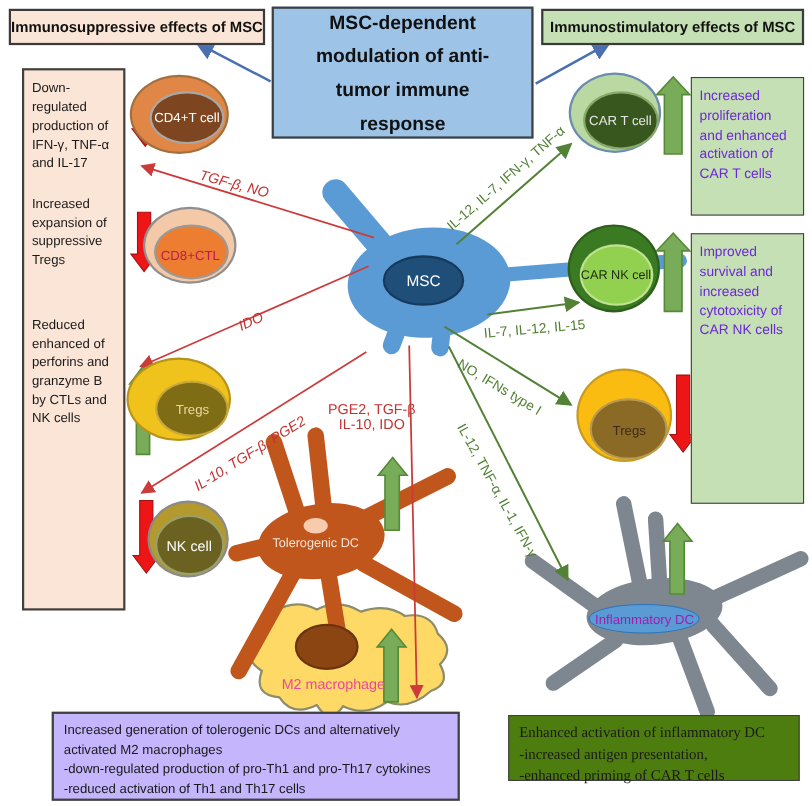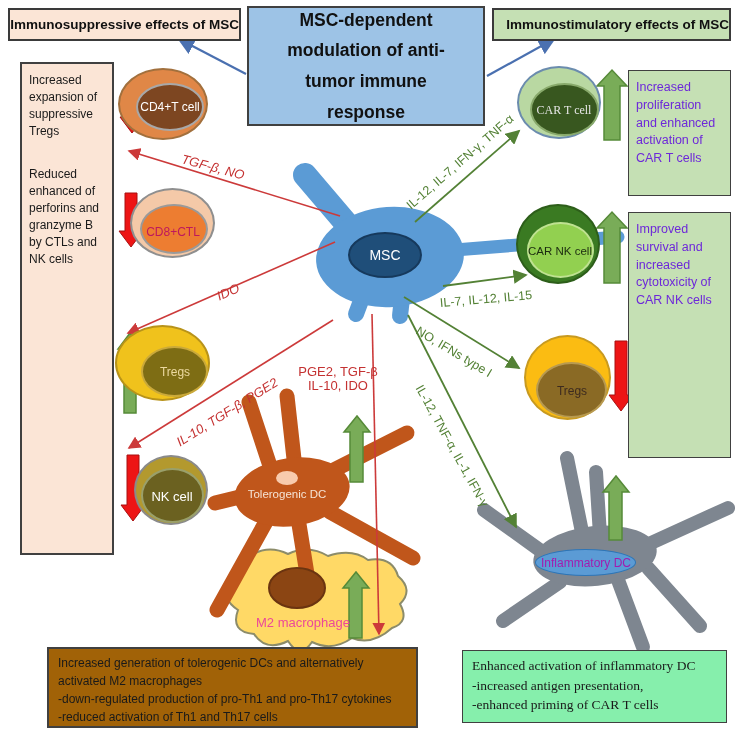--- a/index.html
+++ b/index.html
@@ -1,21 +1,21 @@
 <!DOCTYPE html>
 <html><head>
 <meta charset="utf-8">
 <style>
   html,body{margin:0;padding:0;background:#fff;}
   #stage{position:relative;width:738px;height:733px;background:#ffffff;overflow:hidden;
          font-family:"Liberation Sans",sans-serif;}
   svg{position:absolute;left:0;top:0;}
   .box{position:absolute;box-sizing:border-box;}
   .hdr{border:2px solid #3a3a3a;font-weight:bold;font-size:13.5px;display:flex;
-       align-items:center;justify-content:flex-end;text-align:center;color:#111;}
+       align-items:center;justify-content:center;text-align:center;color:#111;}
   .titlebox{border:2px solid #404040;font-weight:bold;font-size:17.5px;line-height:1.75;
        display:flex;align-items:center;justify-content:center;text-align:center;color:#111;padding:4px 18px;}
   .panel{border:2px solid #404040;font-size:12px;line-height:1.42;color:#1a1a1a;padding:8px 7px;}
   .panel p{margin:0 0 20px 0;}
   .rbox{border:1.5px solid #404040;font-size:12.5px;line-height:1.42;color:#6d28d9;padding:8px 7px;}
   .rbox p{margin:0;}
   .cell-outer{position:absolute;border-radius:50%;box-sizing:border-box;}
   .cell-inner{position:absolute;border-radius:50%;box-sizing:border-box;}
   .clabel{position:absolute;transform:translate(-50%,-50%);white-space:nowrap;font-size:12px;}
   .alabel{position:absolute;transform-origin:center;white-space:nowrap;font-size:13px;font-style:italic;}
@@ -125,39 +125,40 @@
 
   <div class="box hdr" style="left:492px;top:8px;width:239px;height:33px;background:#c5e0b4;">
     <span>Immunostimulatory effects of MSC</span>
   </div>
 
   <div class="box titlebox" style="left:247px;top:6px;width:238px;height:120px;background:#9dc3e6;">
     <span>MSC-dependent modulation of anti-tumor immune response</span>
   </div>
 
   <div class="box panel" style="left:20px;top:62px;width:94px;height:493px;background:#fbe5d6;">
-    <p style="margin-bottom:26px;">Increased expansion of suppressive Tregs</p>
+    <p>Down-regulated production of IFN-γ, TNF-α and IL-17</p>
+    <p style="margin-bottom:42px;">Increased expansion of suppressive Tregs</p>
     <p>Reduced enhanced of perforins and granzyme B by CTLs and NK cells</p>
   </div>
 
   <div class="box rbox" style="left:628px;top:70px;width:103px;height:126px;background:#c5e0b4;">
     <p>Increased proliferation and enhanced activation of CAR T cells</p>
   </div>
 
   <div class="box rbox" style="left:628px;top:212px;width:103px;height:246px;background:#c5e0b4;">
     <p style="margin-bottom:58px;">Improved survival and increased cytotoxicity of CAR NK cells</p>
   </div>
 
-  <div class="box bbl" style="left:47px;top:647px;width:371px;height:81px;background:#a16207;">
+  <div class="box bbl" style="left:47px;top:647px;width:371px;height:81px;background:#c4b5fd;">
     <div>Increased generation of tolerogenic DCs and alternatively activated M2 macrophages</div>
     <div>-down-regulated production of pro-Th1 and pro-Th17 cytokines</div>
     <div>-reduced activation of Th1 and Th17 cells</div>
   </div>
 
-  <div class="box bbr" style="left:462px;top:650px;width:265px;height:73px;background:#86efac;">
+  <div class="box bbr" style="left:462px;top:650px;width:265px;height:60px;background:#4d7c0f;">
     <div>Enhanced activation of inflammatory DC</div>
     <div>-increased antigen presentation,</div>
     <div>-enhanced priming of CAR T cells</div>
   </div>
 
   <div class="cell-outer" style="left:118px;top:68px;width:90px;height:72px;background:#e08747;border:2px solid #a2703d;"></div>
   <div class="cell-inner" style="left:136px;top:83px;width:68px;height:48px;background:#7d4621;border:2px solid #a8a8a8;"></div>
   <span class="clabel" style="left:170px;top:107px;color:#fff;">CD4+T cell</span>
 
   <div class="cell-outer" style="left:130px;top:188px;width:85px;height:70px;background:#f4c9a8;border:2px solid #8f8f8f;"></div>
@@ -167,21 +168,21 @@
   <div class="cell-outer" style="left:115px;top:325px;width:95px;height:76px;background:#f0c21c;border:2px solid #b8931a;"></div>
   <div class="cell-inner" style="left:141px;top:346px;width:67px;height:51px;background:#7e6d14;border:2px solid #caa93a;"></div>
   <span class="clabel" style="left:175px;top:372px;color:#ecd9a0;">Tregs</span>
 
   <div class="cell-outer" style="left:134px;top:455px;width:74px;height:70px;background:#b3992e;border:2px solid #8a8a8a;"></div>
   <div class="cell-inner" style="left:141px;top:468px;width:63px;height:55px;background:#6b6120;border:2px solid #9aa06a;"></div>
   <span class="clabel" style="left:172px;top:496px;color:#fff;font-size:13px;">NK cell</span>
 
   <div class="cell-outer" style="left:517px;top:66px;width:84px;height:73px;background:#b9d8a2;border:2px solid #6b8cae;"></div>
   <div class="cell-inner" style="left:530px;top:83px;width:69px;height:53px;background:#38571f;border:2px solid #88a96b;"></div>
-  <span class="clabel" style="left:564px;top:110px;color:#e6e6e6;font-family:Liberation Serif, serif;">CAR T cell</span>
+  <span class="clabel" style="left:564px;top:110px;color:#e6e6e6;">CAR T cell</span>
 
   <div class="cell-outer" style="left:516px;top:204px;width:84px;height:80px;background:#3a7a22;border:2px solid #2d5e1a;"></div>
   <div class="cell-inner" style="left:527px;top:222px;width:67px;height:56px;background:#92d050;border:2px solid #bfe291;"></div>
   <span class="clabel" style="left:560px;top:251px;color:#1c2b10;font-size:11.5px;">CAR NK cell</span>
 
   <div class="cell-outer" style="left:524px;top:335px;width:87px;height:85px;background:#fbbc12;border:2px solid #c89a20;"></div>
   <div class="cell-inner" style="left:536px;top:362px;width:71px;height:56px;background:#8a6a25;border:2px solid #b89a50;"></div>
   <span class="clabel" style="left:572px;top:391px;color:#3d2b1f;">Tregs</span>
 
   <span class="clabel" style="left:385px;top:255px;color:#fff;font-size:14px;">MSC</span>

